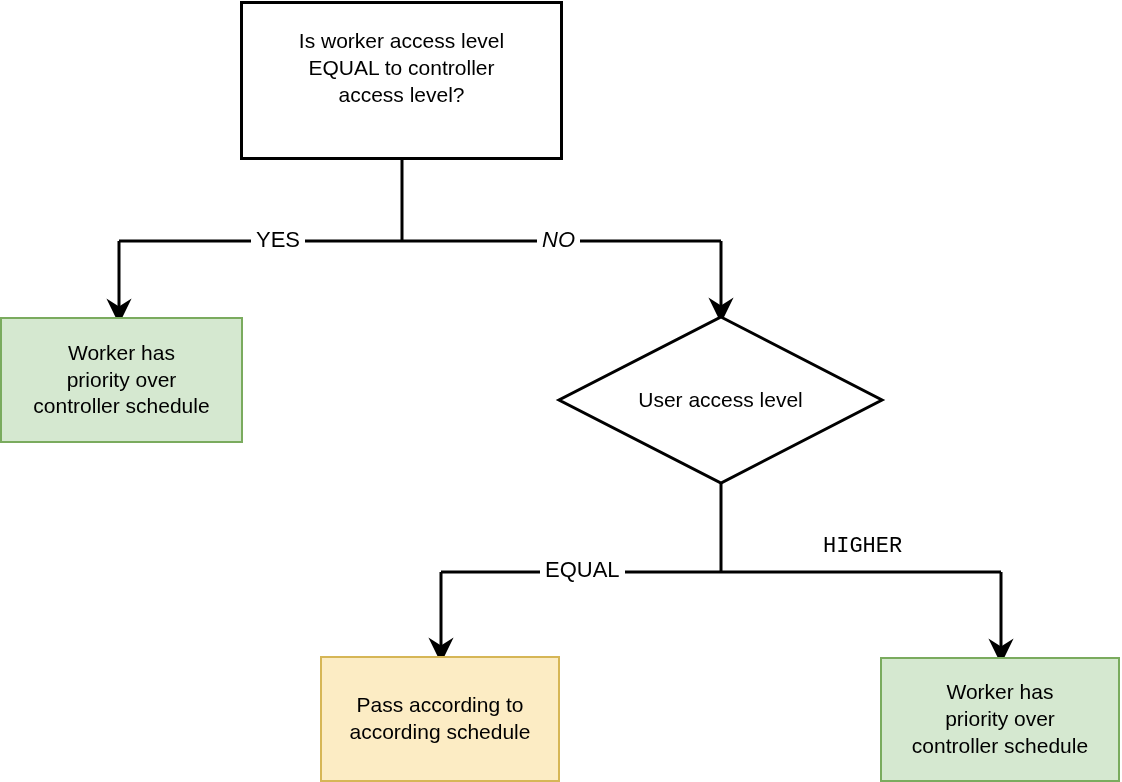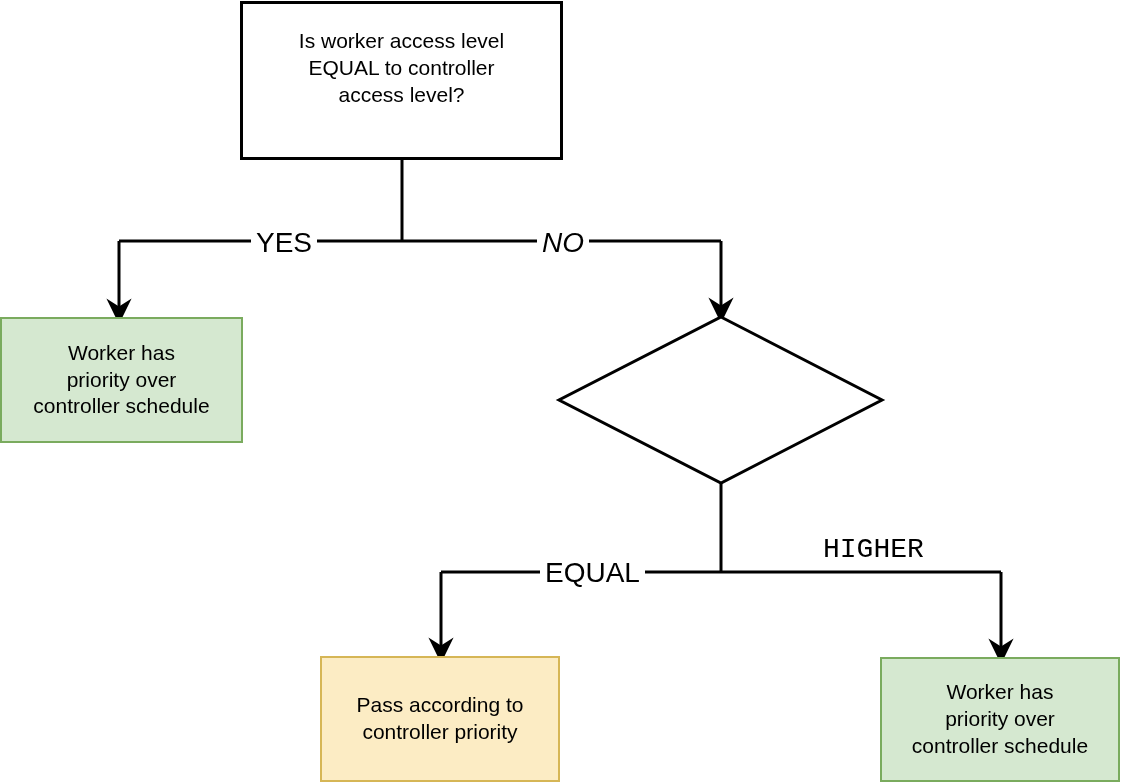--- a/index.html
+++ b/index.html
@@ -80,21 +80,21 @@
     width: 323px;
     height: 34px;
     display: flex;
     align-items: center;
     justify-content: center;
     font-size: 21px;
     color: #000000;
   }
   .edge-label {
     position: absolute;
-    font-size: 28px;
+    font-size: 22px;
     color: #000000;
     background: #ffffff;
     padding: 0 5px;
     line-height: 1;
     white-space: nowrap;
   }
   .lbl-yes  { left: 251px; top: 229px; }
   .lbl-no   { left: 537px; top: 229px; font-style: italic; }
   .lbl-lower{ left: 540px; top: 559px; }
   .lbl-higher{ left: 818px; top: 536px; font-family: Liberation Mono, monospace; }
@@ -131,23 +131,24 @@
   </svg>
 
   <div class="node node-decision-top">Is worker access level
 EQUAL to controller
 access  level?</div>
 
   <div class="node node-green-left">Worker has
 priority over
 controller schedule</div>
 
+  <div class="diamond-label">User access level</div>
 
   <div class="node node-orange">Pass according to
-controller priority</div>
+according schedule</div>
 
   <div class="node node-green-right">Worker has
 priority over
 controller schedule</div>
 
   <div class="edge-label lbl-yes">YES</div>
 
   <div class="edge-label lbl-no">NO</div>
 
   <div class="edge-label lbl-lower">EQUAL</div>

